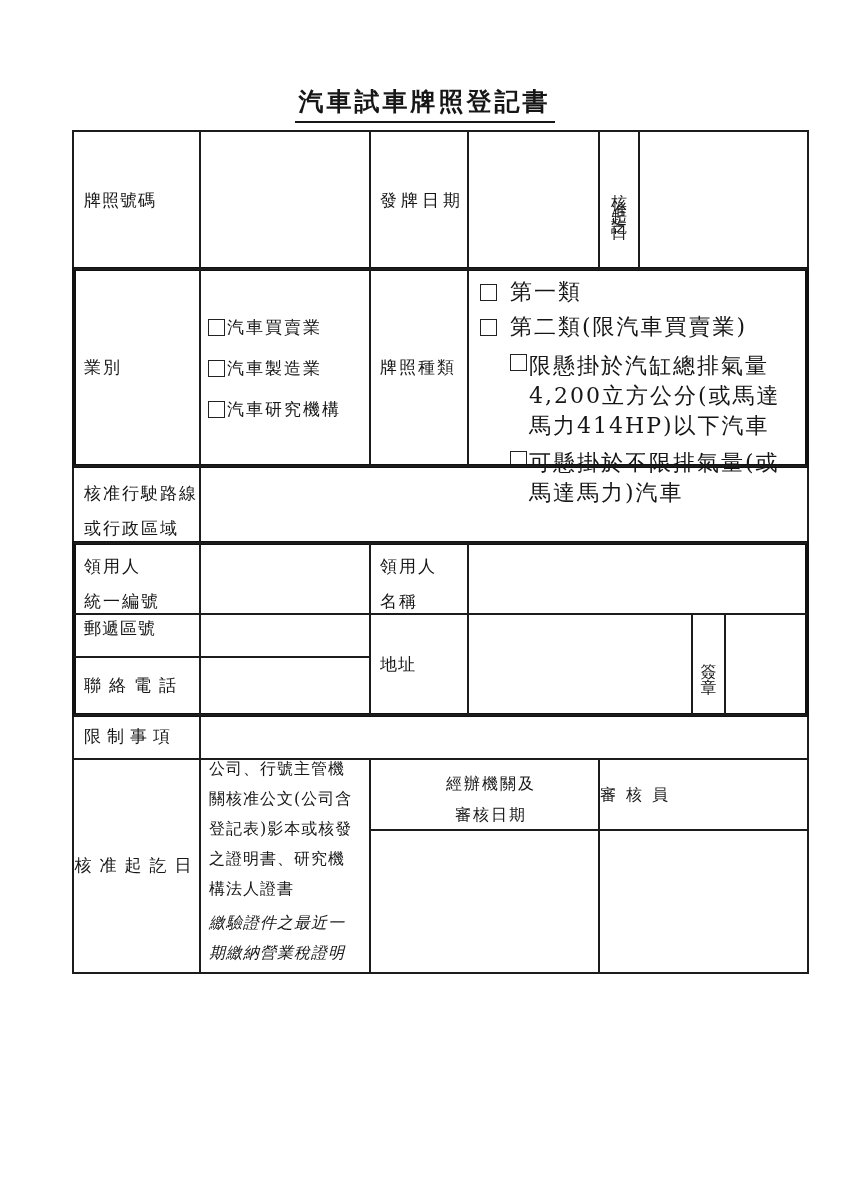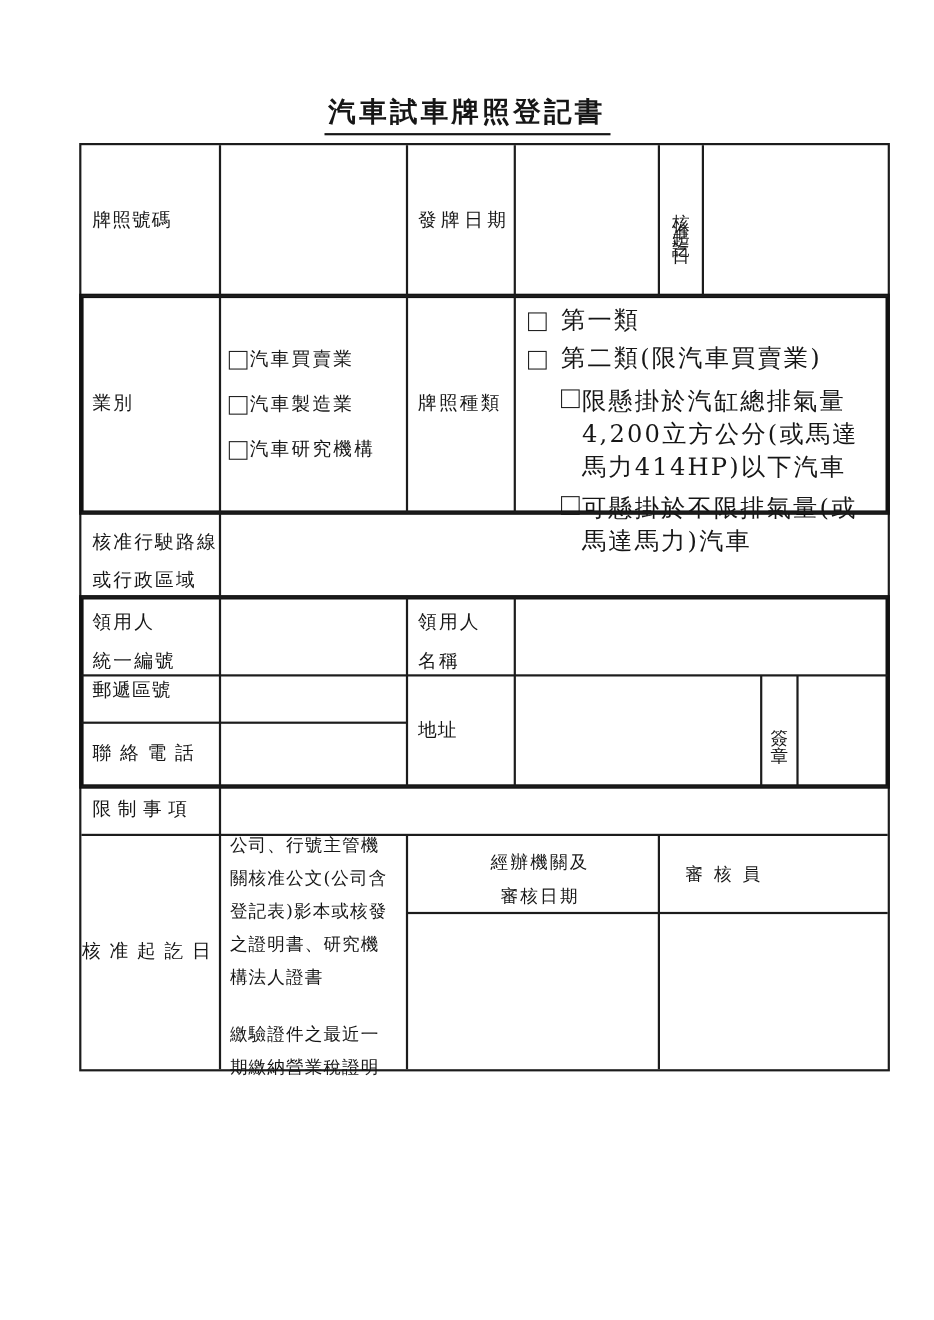--- a/index.html
+++ b/index.html
@@ -57,21 +57,21 @@
   .optrow { display:flex; align-items:flex-start; }
   .optrow .txt { letter-spacing:2px; line-height:22px; padding-left:2px; }
   .bizopts { display:flex; flex-direction:column; justify-content:center; gap:19px; padding-left:8px; }
   .licopts { padding:12px 8px 0 12px; font-size:22px; }
   .licopts .mainopt { margin-bottom:13px; }
   .licopts .mainopt .cb { margin-right:11px; }
   .licopts .subopt { margin-left:30px; margin-bottom:7px; }
   .licopts .subopt .txt { line-height:30px; }
   .docs { padding:10px 6px 0 9px; font-size:16px; }
   .docs p { margin:0; line-height:30px; letter-spacing:1px; }
-  .docs p + p { margin-top:21px; }
+  .docs p + p { margin-top:4px;font-style:italic; }
   .agency { padding:9px 0 0 13px; font-size:16px; }
   .agency span { display:block; line-height:31px; letter-spacing:2px; }
 </style>
 </head>
 <body>
 
 <h1 class="title"><span>汽車試車牌照登記書</span></h1>
 
 <div class="formtable">
 
@@ -152,21 +152,21 @@
 
   <div class="cell allmid ls8" style="left:0;top:627px;width:126px;height:213px;">核准起訖日</div>
   <div class="cell docs" style="left:126px;top:612px;width:163px;height:213px;">
     <p>公司、行號主管機關核准公文(公司含登記表)影本或核發之證明書、研究機構法人證書</p>
     <p>繳驗證件之最近一期繳納營業稅證明</p>
   </div>
   <div class="cell agency" style="left:296px;top:627px;width:229px;height:71px;text-align:center;">
     <span>經辦機關及</span>
     <span>審核日期</span>
   </div>
-  <div class="cell vmid" style="left:525px;top:627px;width:208px;height:71px;padding-left:24px;letter-spacing:10px;font-size:16px;">審核員</div>
+  <div class="cell vmid" style="left:525px;top:627px;width:208px;height:71px;padding-left:1px;letter-spacing:10px;font-size:16px;">審核員</div>
   <div class="cell" style="left:296px;top:698px;width:229px;height:142px;"></div>
   <div class="cell" style="left:525px;top:698px;width:208px;height:142px;"></div>
 
   <div class="thickbox" style="left:-2px;top:135px;width:737px;height:201px;"></div>
   <div class="thickbox" style="left:-2px;top:409px;width:737px;height:176px;"></div>
 <div class="vl" style="left: 125px; top: 0px; height: 840px;"></div>
     <div class="vl" style="left: 295px; top: 0px; height: 334px;"></div>
     <div class="vl" style="left: 295px; top: 411px; height: 172px;"></div>
     <div class="vl" style="left: 295px; top: 627px; height: 213px;"></div>
     <div class="vl" style="left: 393px; top: 0px; height: 334px;"></div>

